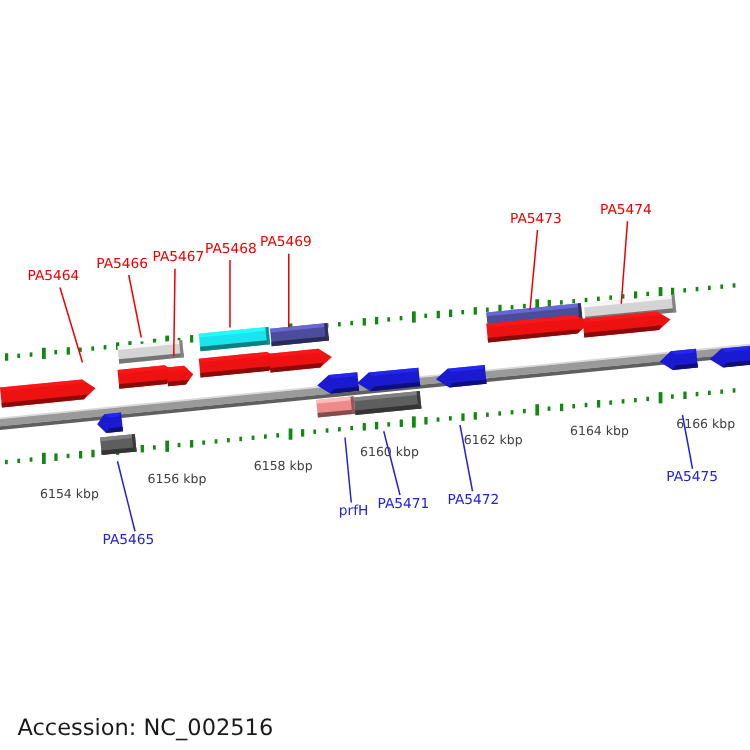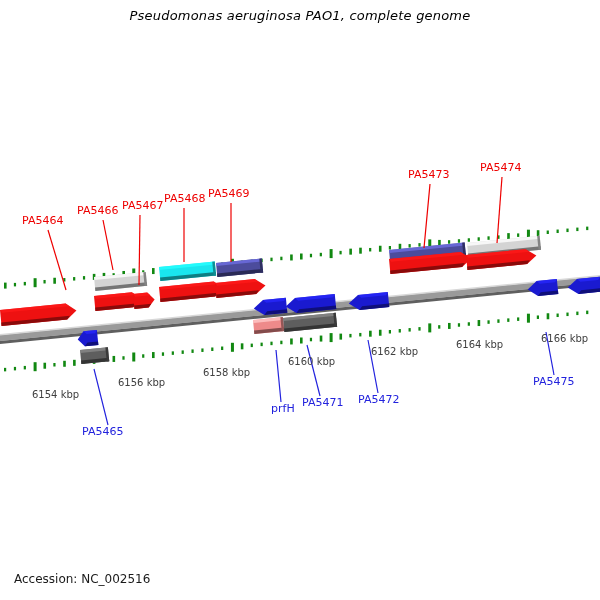--- a/index.html
+++ b/index.html
@@ -29,21 +29,21 @@
     font-family: "DejaVu Sans", sans-serif;
     font-style: italic;
     font-size: 13px;
     color: #000000;
     letter-spacing: 0.2px;
   }
   .footer-left {
     position: absolute;
     left: 14px;
     top: 572px;
-    font-size: 12px;
+    font-size: 18px;
     color: #1a1a1a;
     font-family: "DejaVu Sans", sans-serif;
   }
   .footer-right {
     position: absolute;
     left: 262px;
     top: 572px;
     font-size: 12px;
     color: #1a1a1a;
     font-family: "DejaVu Sans", sans-serif;
@@ -68,21 +68,20 @@
     font-family: "DejaVu Sans", sans-serif;
     font-size: 10px;
     fill: #404040;
   }
 </style>
 </head>
 <body>
 
 <div id="viewer">
 
-  <div class="title">Pseudomonas aeruginosa PAO1, complete genome</div>
 
   <svg id="map" width="600" height="600">
     <g id="g-ticks-top">
         <rect x="4" y="282.6066666666667" width="2.6" height="6" fill="#118811"></rect>
         <rect x="13.866666666666667" y="282.88644444444446" width="2.2" height="3.5" fill="#118811"></rect>
         <rect x="23.733333333333334" y="281.91622222222225" width="2.2" height="3.5" fill="#118811"></rect>
         <rect x="33.6" y="278.196" width="3" height="9" fill="#118811"></rect>
         <rect x="43.46666666666667" y="279.97577777777775" width="2.2" height="3.5" fill="#118811"></rect>
         <rect x="53.333333333333336" y="277.75555555555553" width="2.6" height="6" fill="#118811"></rect>
         <rect x="63.2" y="278.0353333333333" width="2.2" height="3.5" fill="#118811"></rect>

